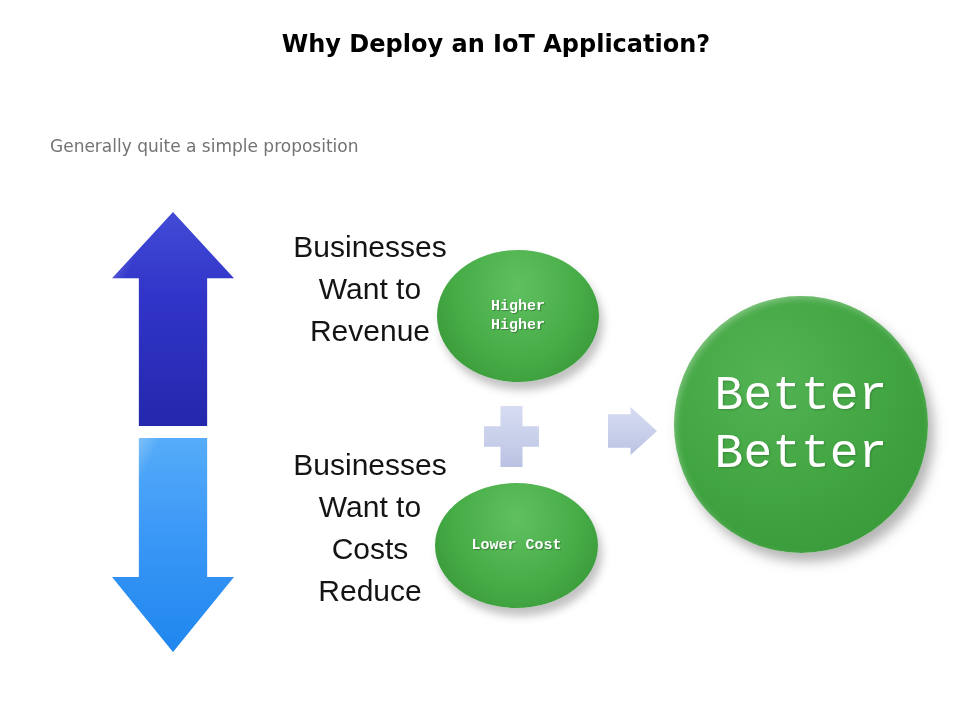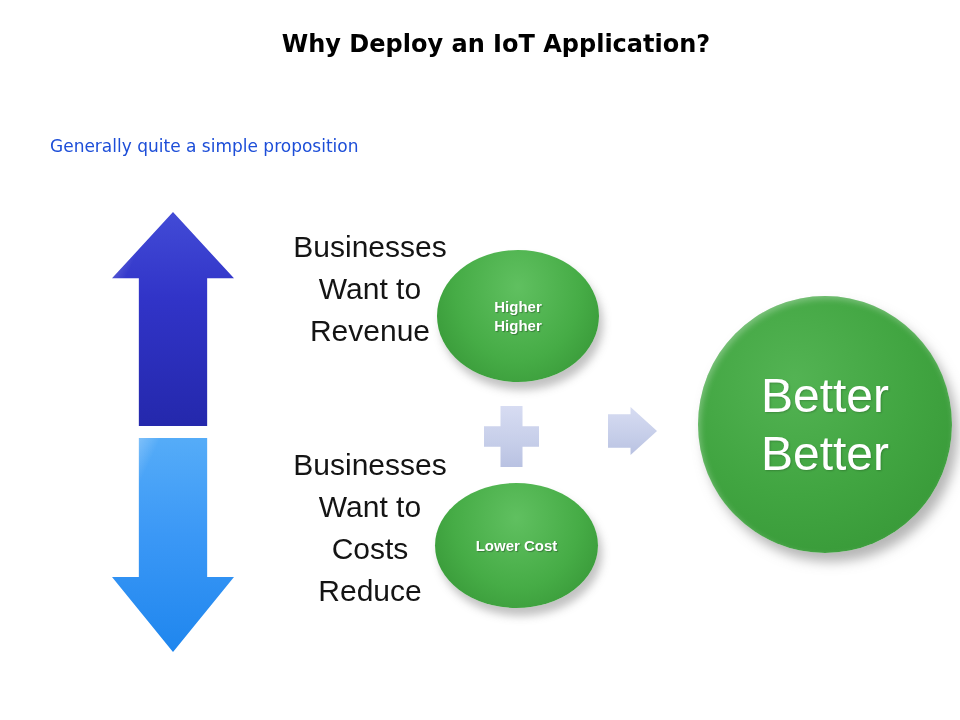--- a/index.html
+++ b/index.html
@@ -23,21 +23,21 @@
     font-family: "DejaVu Sans", sans-serif;
     font-weight: bold;
     font-size: 24px;
     color: #000000;
   }
   .subtitle {
     position: absolute;
     left: 50px; top: 136px;
     font-family: "DejaVu Sans", sans-serif;
     font-size: 17px;
-    color: #1d4ed8;
+    color: #737373;
   }
 
   
   .arrow-up {
     position: absolute;
     left: 112px; top: 212px;
     width: 122px; height: 214px;
     background:
       linear-gradient(115deg, rgba(255,255,255,0.45) 0%, rgba(255,255,255,0) 20%),
       linear-gradient(180deg, #424BD6 0%, #3134C8 40%, #2428AC 100%);
@@ -71,34 +71,35 @@
   
   .bubble {
     position: absolute;
     border-radius: 50%;
     color: #ffffff;
     display: flex;
     flex-direction: column;
     align-items: center;
     justify-content: center;
     text-align: center;
+    font-family: Liberation Mono, monospace;
   }
   .bubble span { display: block; }
   .bubble-small {
     background: radial-gradient(ellipse at 50% 28%, #60C060 0%, #46AC46 55%, #379737 88%, #308E30 100%);
     box-shadow: 4px 8px 9px rgba(120,120,120,0.45);
     font-weight: bold;
     font-size: 15px;
     line-height: 19px;
     text-shadow: 1px 1px 1px rgba(0,0,0,0.3);
   }
   .bubble-higher { left: 437px; top: 250px; width: 162px; height: 132px; }
   .bubble-lower  { left: 435px; top: 483px; width: 163px; height: 125px; }
   .bubble-big {
-    left: 698px; top: 296px;
+    left: 674px; top: 296px;
     width: 254px; height: 257px;
     background: radial-gradient(circle at 38% 32%, #53B353 0%, #41A541 50%, #389938 85%, #319031 100%);
     box-shadow: 6px 9px 12px rgba(110,110,110,0.5), inset 2px 3px 6px rgba(255,255,255,0.3);
     font-size: 48px;
     line-height: 58px;
     text-shadow: 1px 1px 2px rgba(0,0,0,0.2);
   }
 
   
   .plus {

